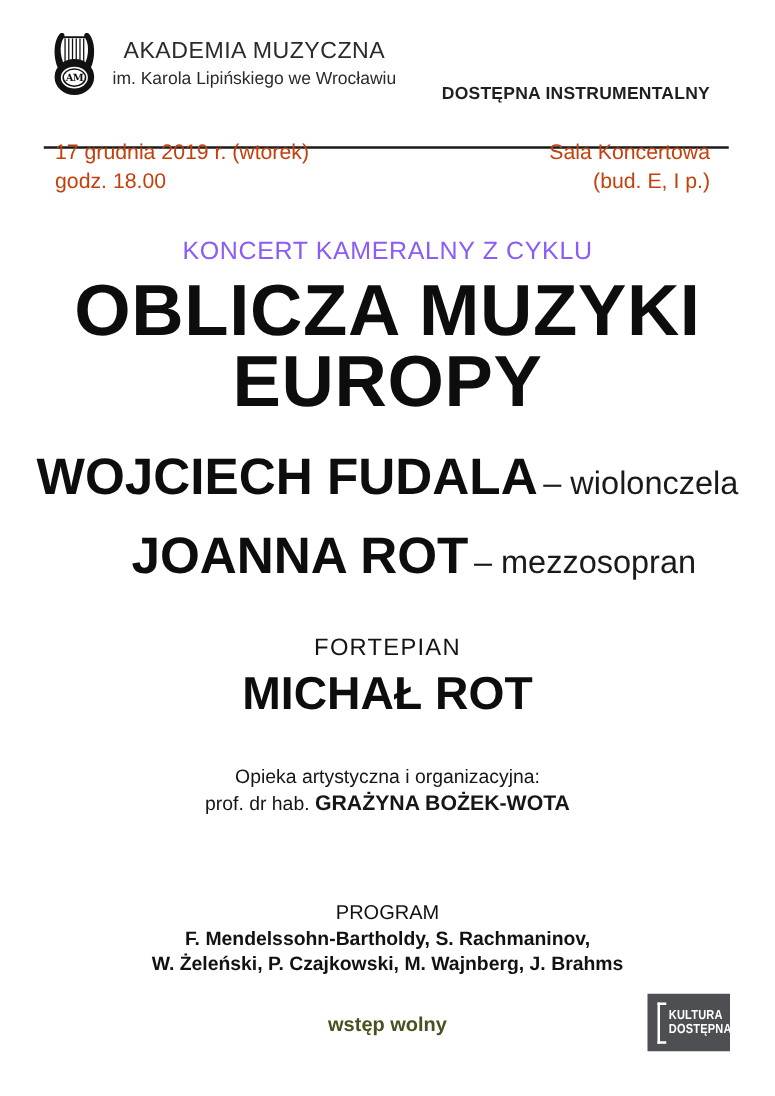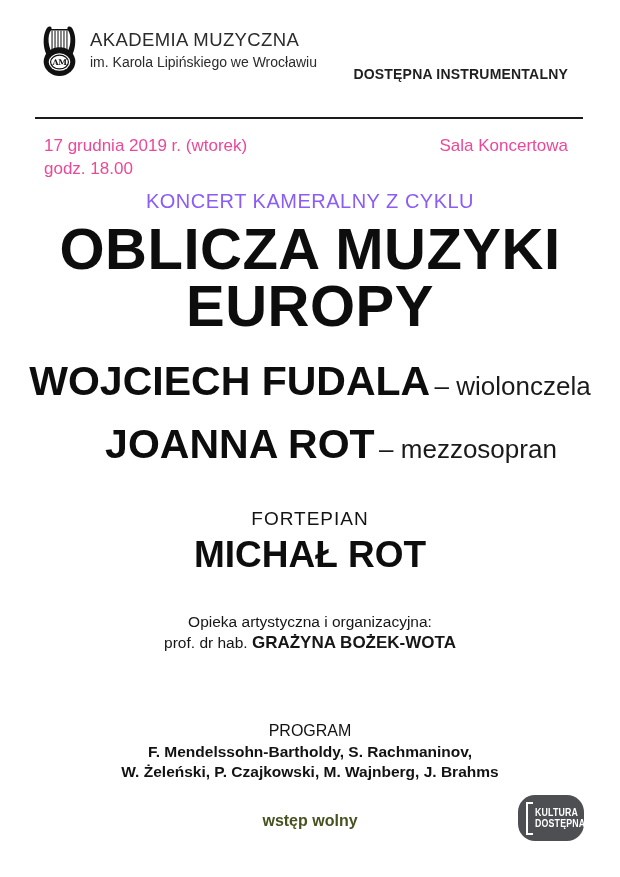--- a/index.html
+++ b/index.html
@@ -10,33 +10,33 @@
     background:#ffffff;
     font-family:"Liberation Sans", sans-serif;
     color:#1a1a1a;
     overflow:hidden;
   }
 
   
   .academy-block { position:absolute; top:22px; left:39px; display:flex; align-items:flex-start; gap:10px; }
   .lyre { width:41px; height:55px; flex:0 0 auto; }
   .academy-text { padding-top:7px; color:#2b2b2b; }
-  .academy-name { font-size:18.5px; letter-spacing:0.4px; white-space:nowrap; }
+  .academy-name { font-size:18.5px; letter-spacing:0.4px; white-space:nowrap;text-align:center; }
   .academy-sub  { font-size:14px; margin-top:3px; white-space:nowrap; }
 
   .faculty-block { position:absolute; top:66px; right:52px; text-align:right; color:#1f1f1f; }
   .faculty-name { font-size:14px; font-weight:bold; letter-spacing:0.2px; }
   .chair-name   { font-size:14.5px; margin-top:7px; }
 
   .rule { position:absolute; top:117px; left:35px; width:548px; border-top:2px solid #1b1b1b; }
 
   
-  .event-row { position:absolute; top:134px; left:44px; width:524px;
+  .event-row { position:absolute; top:110px; left:44px; width:524px;
                display:flex; justify-content:space-between;
-               font-size:17px; line-height:23px; color:#ec4899; }
+               font-size:17px; line-height:23px; color:#c2410c; }
   .event-right { text-align:right; }
 
   
   .centered { position:absolute; left:0; right:0; text-align:center; white-space:nowrap; }
 
   .series-label { top:190px; font-size:20px; letter-spacing:0.5px; color:#8b5cf6; }
 
   .concert-title { top:220px; font-size:58px; font-weight:bold; line-height:57px;
                    letter-spacing:0.5px; color:#0d0d0d; }
 
@@ -53,21 +53,21 @@
 
   .program-block { top:721px; font-size:15.5px; line-height:20.5px; color:#121212; }
   .program-label { font-size:16px; font-weight:normal; }
   .program-line  { font-weight:bold; }
 
   .admission { top:812px; font-size:16px; font-weight:bold; color:#46521f; }
 
   
   .kd-logo { position:absolute; left:518px; top:795px; width:66px; height:46px;
              background:#4d4f52; display:flex; align-items:center; justify-content:flex-start;
-             padding-left:8px; box-sizing:border-box;border-radius:17px; }
+             padding-left:8px; box-sizing:border-box; }
   .kd-bracket { width:5px; height:29px; flex:0 0 auto;
                 border-left:2.5px solid #fff; border-top:2.5px solid #fff; border-bottom:2.5px solid #fff; }
   .kd-text { color:#ffffff; font-size:10.5px; font-weight:bold; line-height:11px;
              letter-spacing:0.2px; transform:scaleX(0.84); transform-origin:left center;
              white-space:nowrap; margin-left:2px; }
 </style>
 </head>
 <body>
 
 <div class="page">
@@ -102,20 +102,21 @@
 
   <div class="rule"></div>
 
   <div class="event-row">
     <div class="event-left">
       <div>17 grudnia 2019 r. (wtorek)</div>
       <div>godz. 18.00</div>
     </div>
     <div class="event-right">
       <div>Sala Koncertowa</div>
+      <div>(bud. E, I p.)</div>
     </div>
   </div>
 
   <div class="centered series-label">KONCERT KAMERALNY Z CYKLU</div>
   <div class="centered concert-title">
     <div>OBLICZA MUZYKI</div>
     <div>EUROPY</div>
   </div>
 
   <div class="centered performer-row1">

